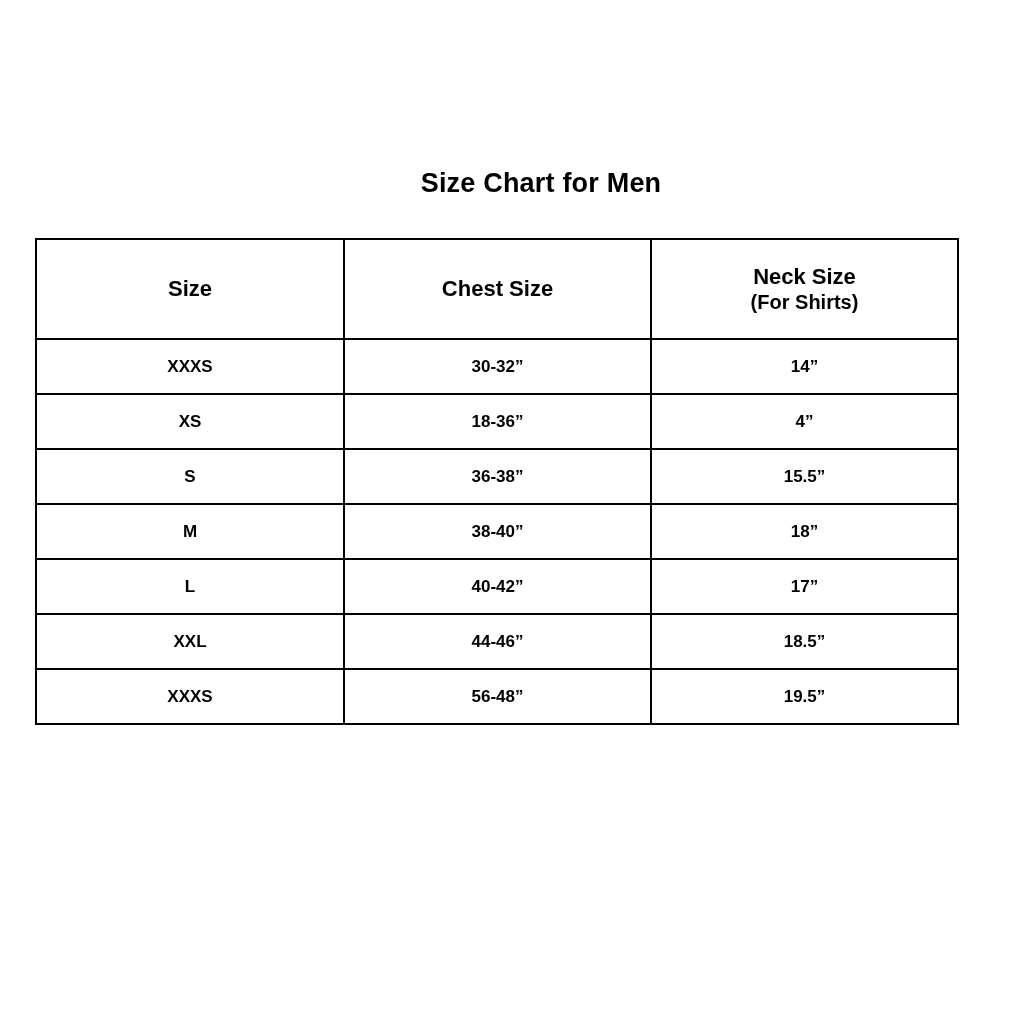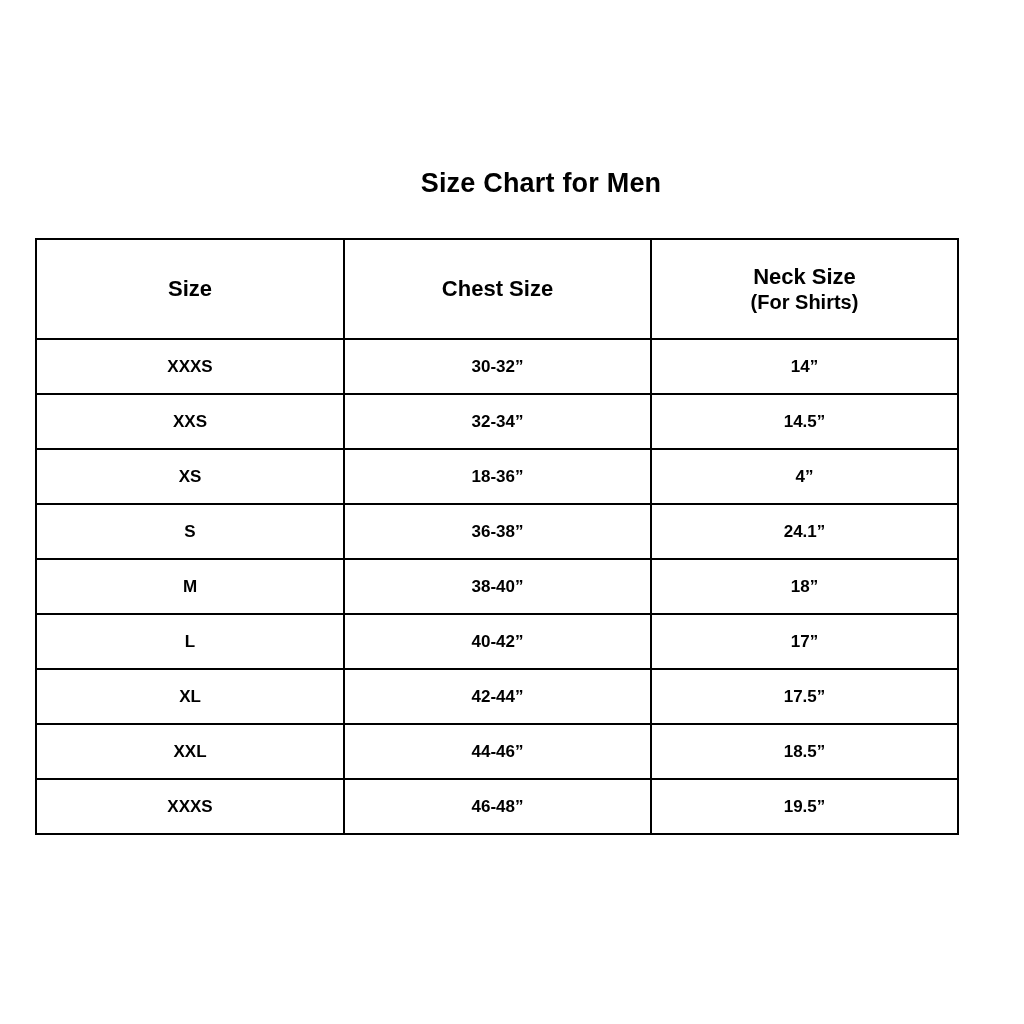--- a/index.html
+++ b/index.html
@@ -95,55 +95,45 @@
         </th>
       </tr>
     </thead>
     <tbody>
       <tr>
         <td>XXXS</td>
         <td>30-32”</td>
         <td>14”</td>
       </tr>
       <tr>
-        <td>XXS</td>
-        <td>32-34”</td>
-        <td>14.5”</td>
-      </tr>
-      <tr>
         <td>XS</td>
         <td>18-36”</td>
         <td>4”</td>
       </tr>
       <tr>
         <td>S</td>
         <td>36-38”</td>
-        <td>24.1”</td>
+        <td>15.5”</td>
       </tr>
       <tr>
         <td>M</td>
         <td>38-40”</td>
         <td>18”</td>
       </tr>
       <tr>
         <td>L</td>
         <td>40-42”</td>
         <td>17”</td>
       </tr>
       <tr>
-        <td>XL</td>
-        <td>42-44”</td>
-        <td>17.5”</td>
-      </tr>
-      <tr>
         <td>XXL</td>
         <td>44-46”</td>
         <td>18.5”</td>
       </tr>
       <tr>
         <td>XXXS</td>
-        <td>46-48”</td>
+        <td>56-48”</td>
         <td>19.5”</td>
       </tr>
     </tbody>
   </table>
 
 </div>
 
 </body></html>

